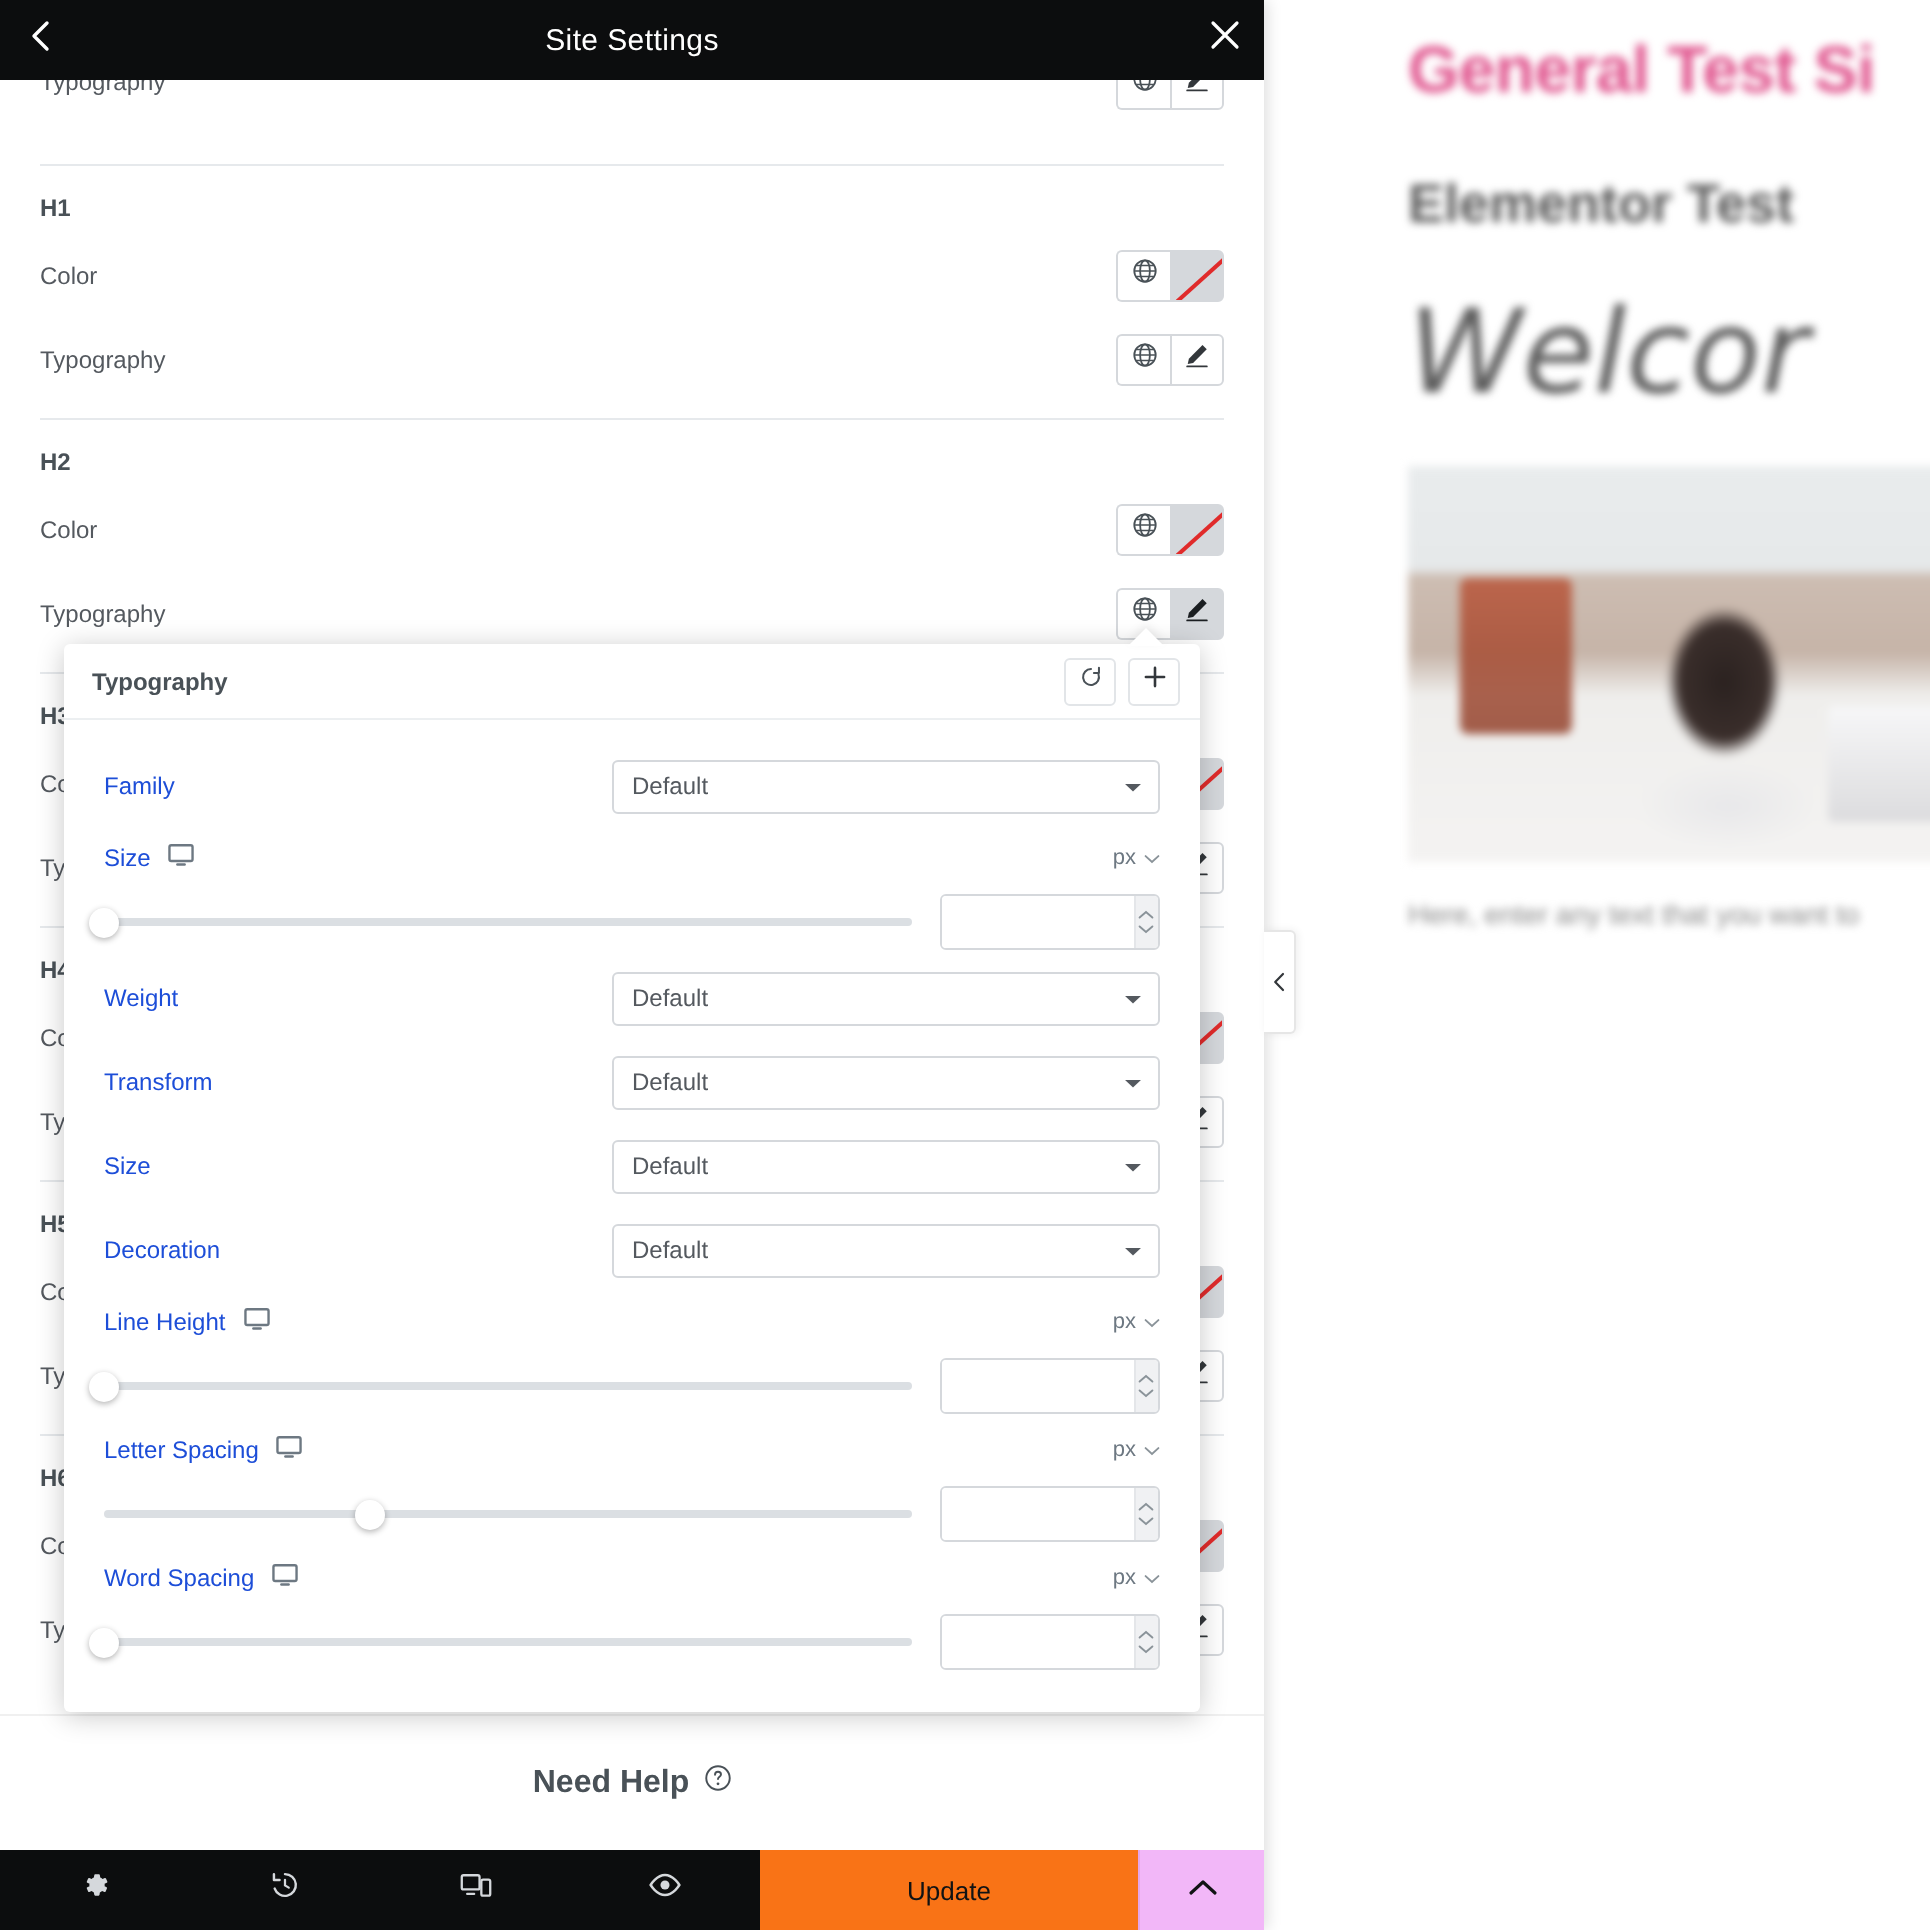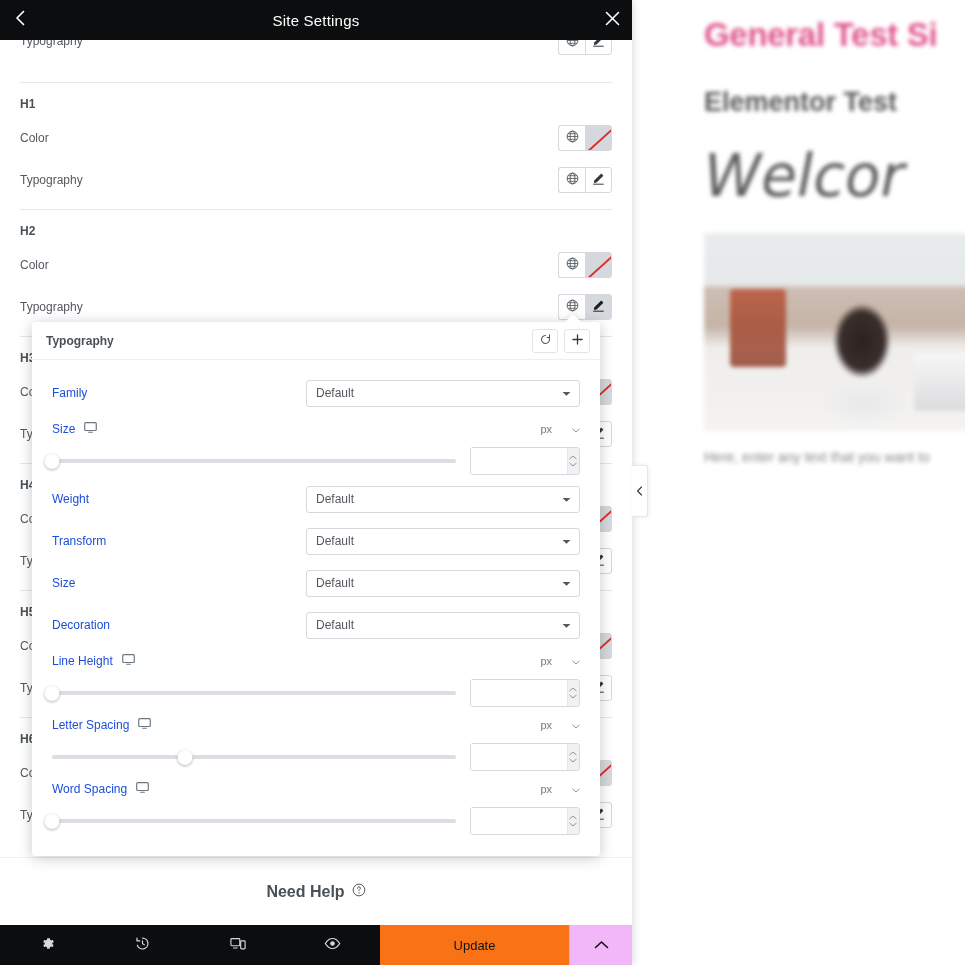--- a/index.html
+++ b/index.html
@@ -162,21 +162,21 @@
     width: 274px; height: 27px; border: 1px solid #d5d8dc; border-radius: 3px;
     background: #fff; display: flex; align-items: center; padding: 0 8px 0 9px;
     font-size: 12px; color: #54595f; cursor: pointer; position: relative;
   }
   .select-box .caret { margin-left: auto; }
 
   .unit-row {
     display: flex; align-items: center; justify-content: space-between; height: 30px;
   }
   .unit-pick {
-    font-size: 11px; color: #6d7882; display: flex; align-items: center; gap: 20px;
+    font-size: 11px; color: #6d7882; display: flex; align-items: center; gap: 4px;
     cursor: pointer;
   }
   .slider-row { display: flex; align-items: center; gap: 14px; height: 34px; }
   .slider {
     position: relative; flex: 1 1 auto; height: 18px; display: flex; align-items: center;
     cursor: pointer;
   }
   .slider .track {
     position: absolute; left: 0; right: 0; height: 4px; background: #dbdfe3; border-radius: 2px;
   }

